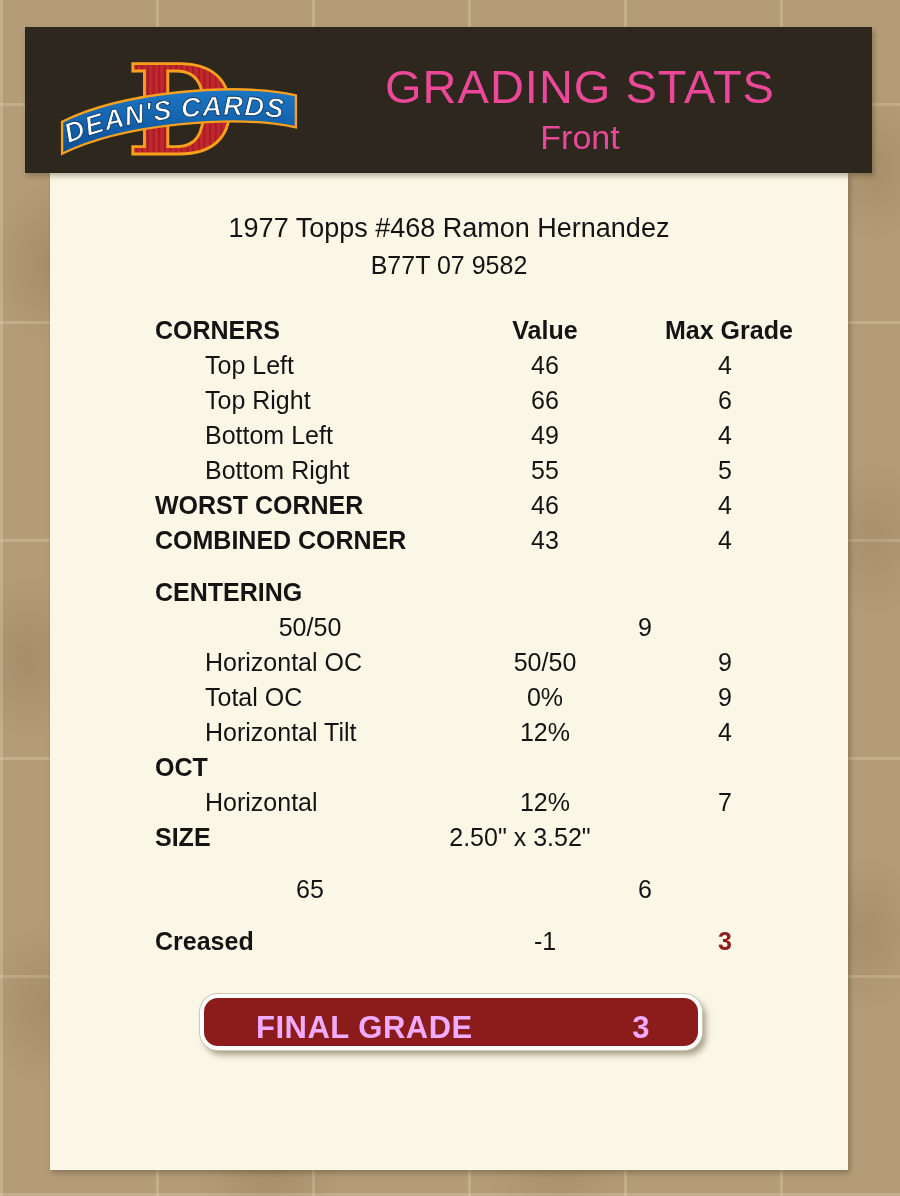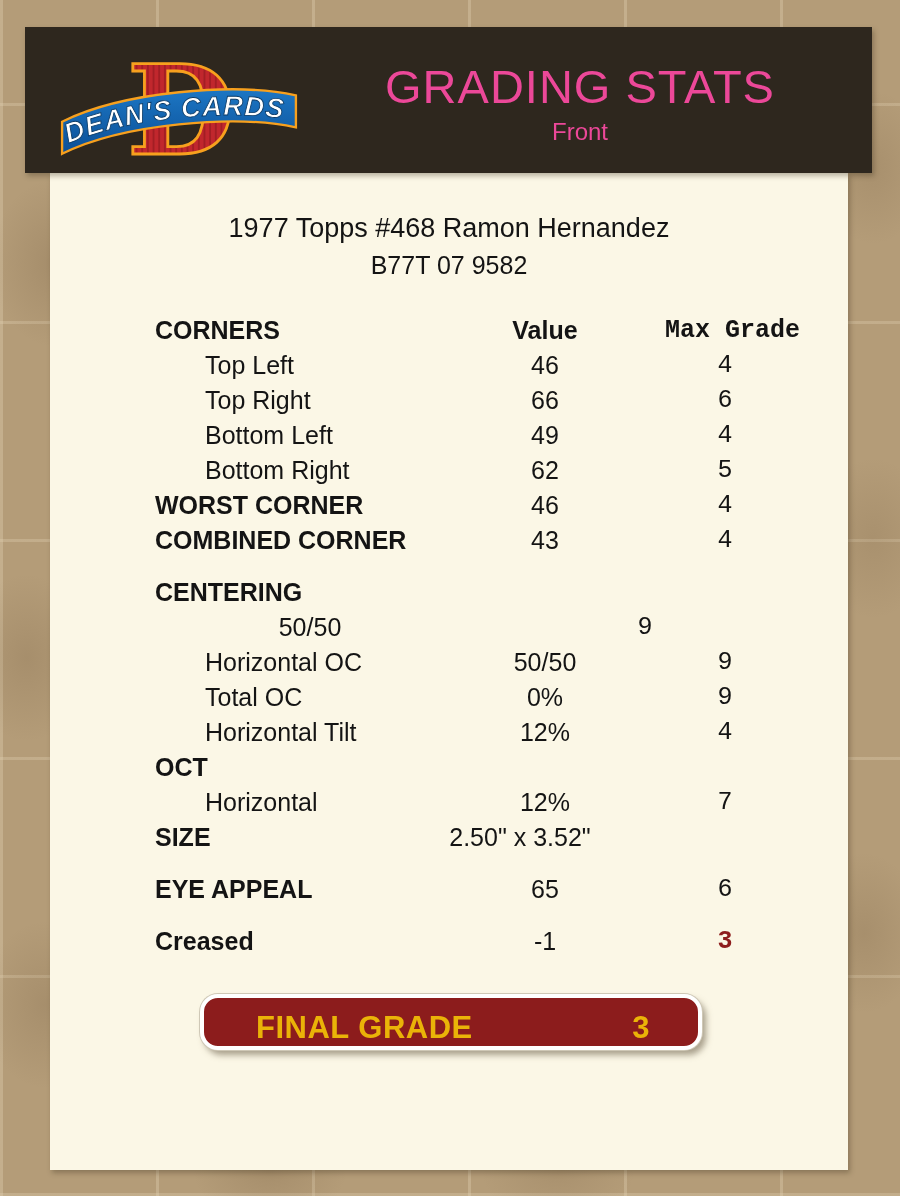--- a/index.html
+++ b/index.html
@@ -24,51 +24,51 @@
       repeating-linear-gradient(0deg, rgba(226,210,180,.32) 0 3px, rgba(0,0,0,0) 3px 218px);
   }
   
   .header-bar{
     position:absolute;left:25px;top:27px;width:847px;height:146px;z-index:2;
     background:#2e271e;box-shadow:2px 3px 5px rgba(60,48,30,.35);
   }
   .logo{position:absolute;left:28px;top:8px;width:252px;height:132px;}
   .header-text{position:absolute;left:305px;top:0;width:500px;height:100%;text-align:center;color:#ec4899;}
   .h-title{font-size:47px;letter-spacing:1px;margin-top:35px;line-height:1.05;}
-  .h-sub{font-size:24px;margin-top:7px;}
+  .h-sub{font-size:34px;margin-top:7px;}
   
   .card{
     position:absolute;left:50px;top:173px;width:798px;height:997px;z-index:1;
     background:#fbf7e6;box-shadow:2px 3px 5px rgba(60,48,30,.35);
   }
   .card-title{text-align:center;margin-top:40px;font-size:27px;font-weight:normal;line-height:30px;}
   .card-serial{text-align:center;margin-top:8px;font-size:25px;line-height:28px;}
   
   .stats-table{margin-top:34px;font-size:25px;}
   .row{
     height:35px;display:grid;align-items:center;
     grid-template-columns:310px 160px 40px 120px;
     padding-left:105px;
   }
   .row .label{white-space:nowrap;}
   .row .val{text-align:center;white-space:nowrap;}
-  .row .max{text-align:center;white-space:nowrap;font-family:Liberation Mono, monospace;}
+  .row .max{text-align:center;white-space:nowrap;}
   .row.bold .label{font-weight:bold;}
   .row.indent .label{padding-left:50px;}
   .row.gap{margin-top:17px;}
   .header-row .label,.header-row .val,.header-row .max{font-weight:bold;}
   .val.wide{transform:translateX(-25px);}
   .max.red{color:#8e1d1d;font-weight:bold;}
   
   .final-grade{
     box-sizing:border-box;margin:35px 0 0 150px;width:502px;height:56px;
     background:#8c1c1c;border:4px solid #ffffff;border-radius:18px;
     box-shadow:0 0 0 1px #cfc8b6, 4px 5px 6px rgba(100,88,66,.55);
     display:flex;align-items:center;justify-content:space-between;
-    padding:12px 48px 0 52px;color:#eab308;font-weight:bold;font-size:31px;letter-spacing:.5px;
+    padding:12px 48px 0 52px;color:#f0abfc;font-weight:bold;font-size:31px;letter-spacing:.5px;
   }
 </style>
 </head>
 <body>
 
 <div class="bg-collage"></div>
 
 <header class="header-bar">
   <div class="logo">
     <svg viewBox="0 0 260 140" width="252" height="132">
@@ -121,21 +121,21 @@
           <div class="max">6</div>
         </div>
         <div class="row indent">
           <div class="label">Bottom Left</div>
           <div class="val">49</div>
           <div class=""></div>
           <div class="max">4</div>
         </div>
         <div class="row indent">
           <div class="label">Bottom Right</div>
-          <div class="val">62</div>
+          <div class="val">55</div>
           <div class=""></div>
           <div class="max">5</div>
         </div>
         <div class="row bold">
           <div class="label">WORST CORNER</div>
           <div class="val">46</div>
           <div class=""></div>
           <div class="max">4</div>
         </div>
         <div class="row bold">
@@ -185,21 +185,20 @@
           <div class=""></div>
           <div class="max">7</div>
         </div>
         <div class="row bold">
           <div class="label">SIZE</div>
           <div class="val wide">2.50" x 3.52"</div>
           <div class=""></div>
           <div class="max"></div>
         </div>
         <div class="row bold gap">
-          <div class="label">EYE APPEAL</div>
           <div class="val">65</div>
           <div class=""></div>
           <div class="max">6</div>
         </div>
         <div class="row bold gap">
           <div class="label">Creased</div>
           <div class="val">-1</div>
           <div class=""></div>
           <div class="max red">3</div>
         </div>

